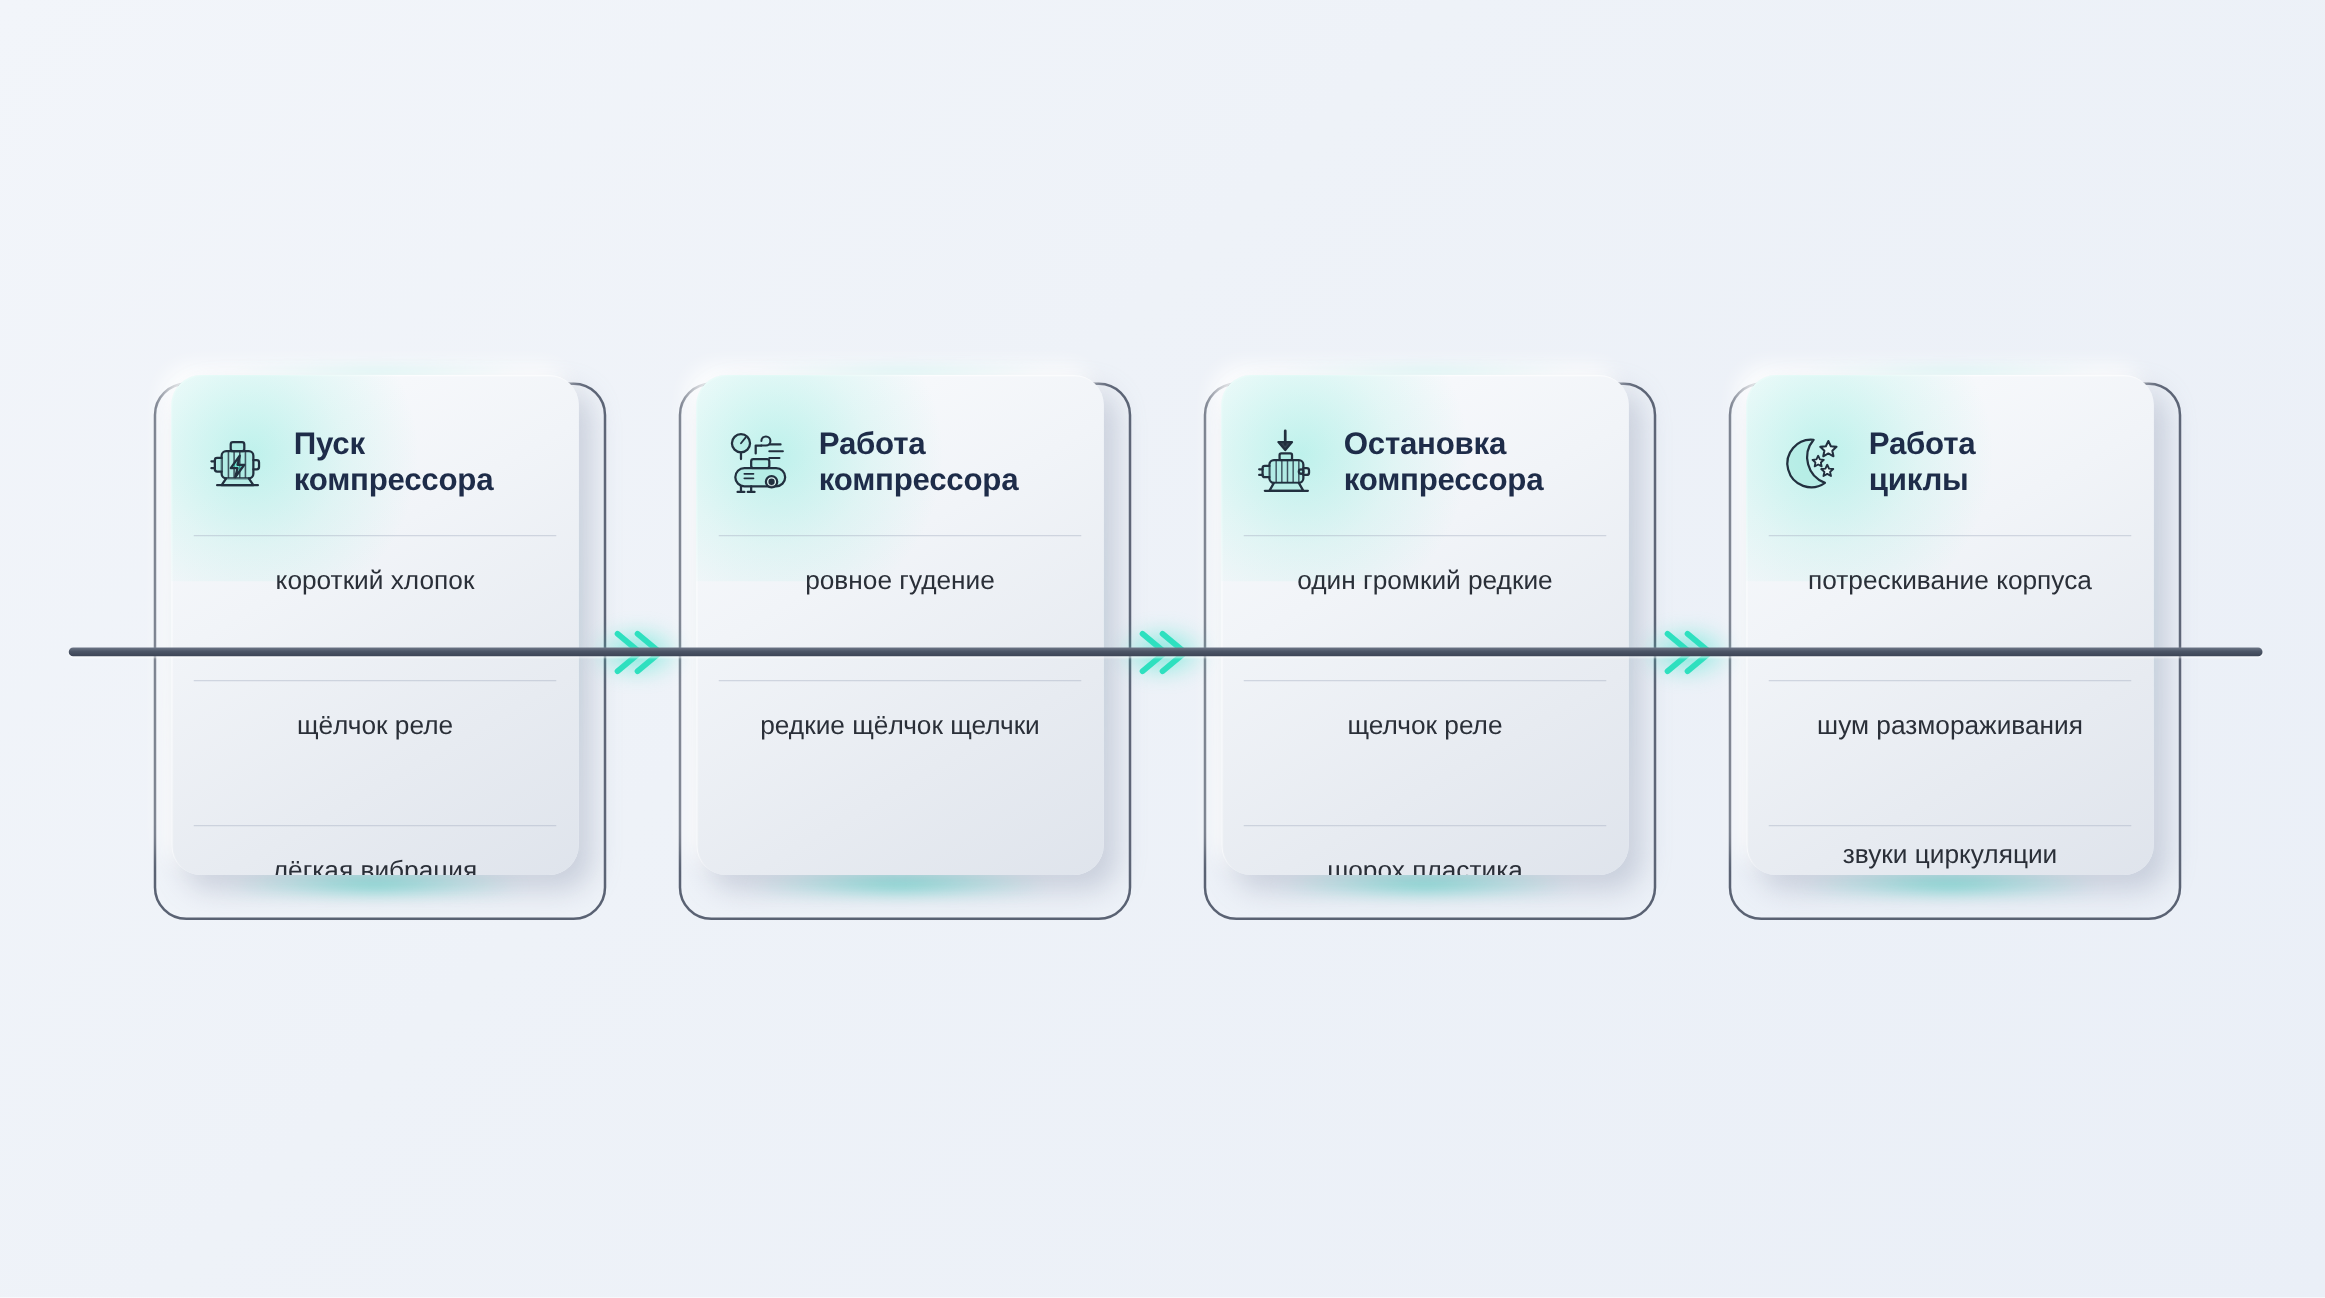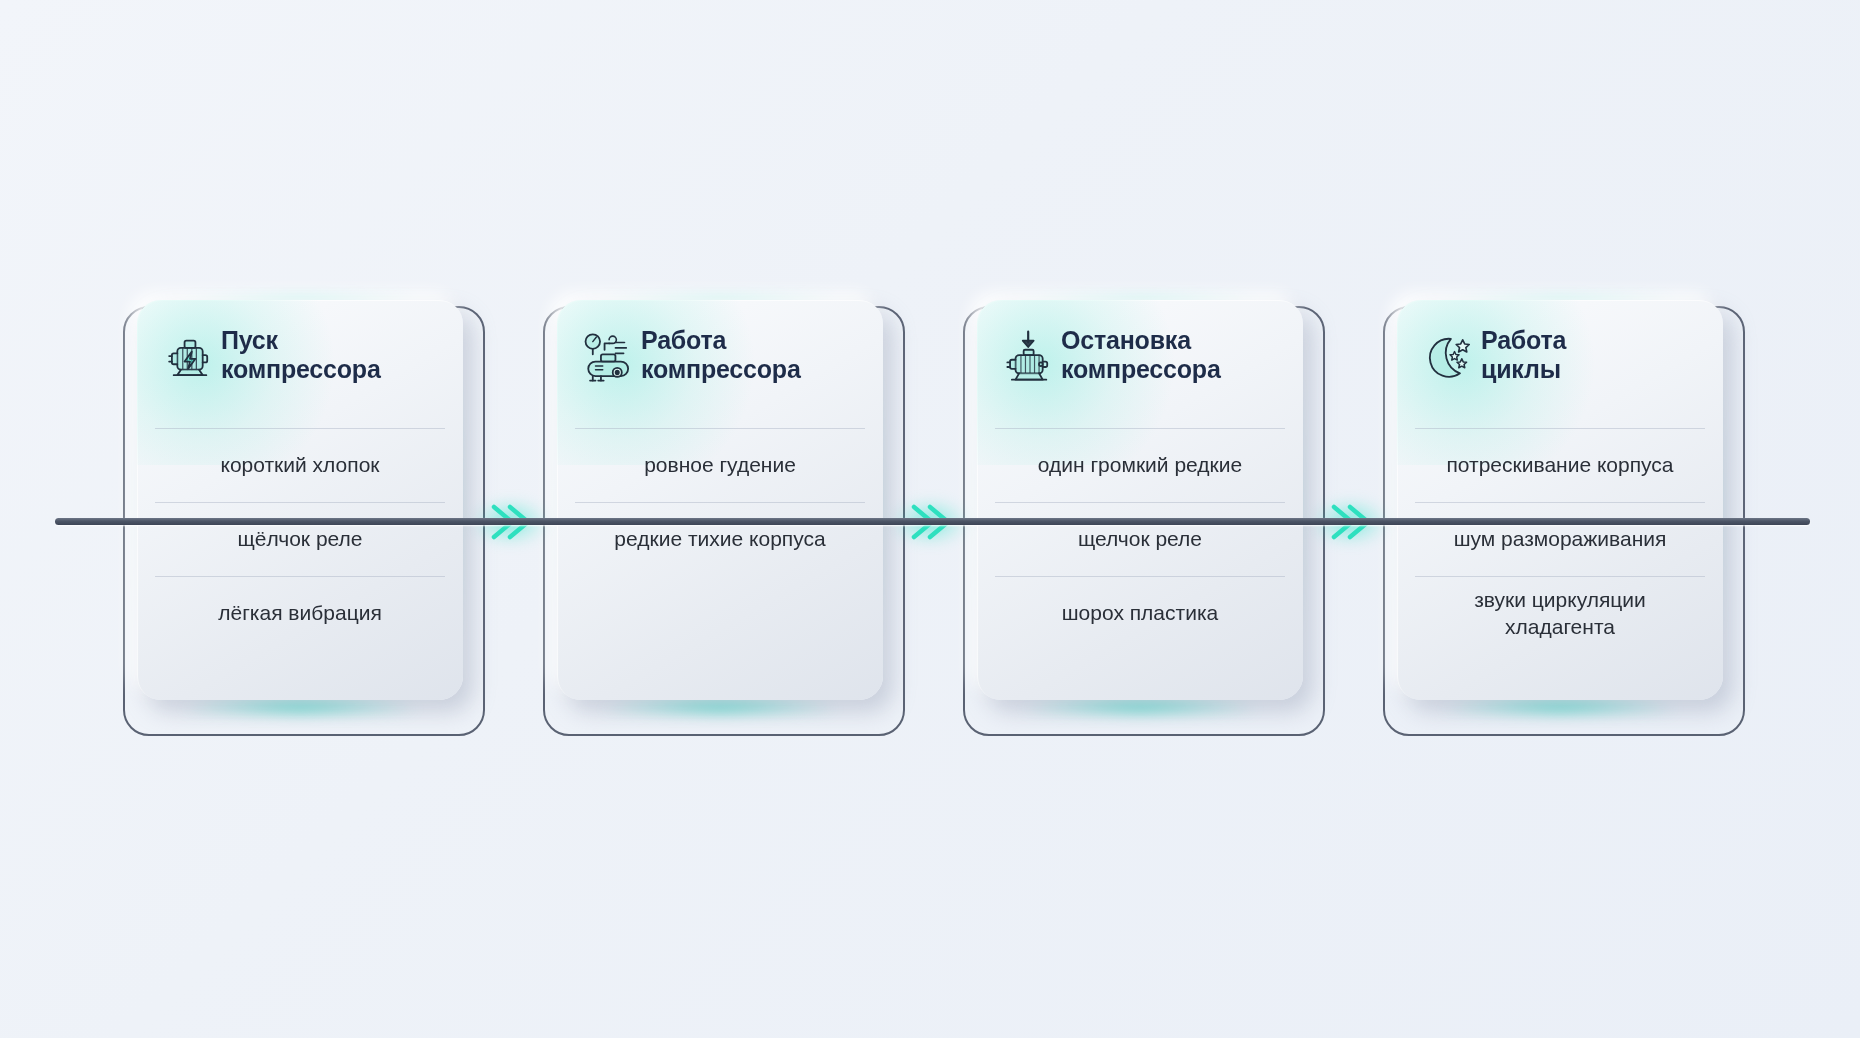--- a/index.html
+++ b/index.html
@@ -122,21 +122,22 @@
     top: -10px;
     width: 230px;
     height: 175px;
     background: radial-gradient(circle at 32% 42%, rgba(60,225,200,0.30) 0%, rgba(90,230,205,0.13) 40%, rgba(255,255,255,0) 72%);
     pointer-events: none;
   }
 
   
   .card-head {
     display: flex;
-    align-items: flex-start;
+    align-items: center;
+    gap: 14px;
     padding: 4px 2px 0 4px;
     position: relative;
     z-index: 2;
     min-height: 92px;
   }
 
   .card-icon {
     flex: 0 0 auto;
     width: 62px;
     height: 62px;
@@ -156,20 +157,21 @@
   }
 
   
   .card-list {
     list-style: none;
     margin-top: 14px;
     position: relative;
     z-index: 2;
     display: flex;
     flex-direction: column;
+    gap: 42px;
   }
 
   .card-list li {
     border-top: 1px solid rgba(168,178,195,0.45);
     min-height: 74px;
     display: flex;
     align-items: center;
     justify-content: center;
     text-align: center;
     padding: 8px 6px;
@@ -274,21 +276,21 @@
               <path d="M10 58h6M19 58h6"></path>
             </svg>
           </span>
           <span class="card-title">
             <span>Работа</span><br>
             <span>компрессора</span>
           </span>
         </div>
         <ul class="card-list">
           <li>ровное гудение</li>
-          <li>редкие тихие корпуса</li>
+          <li>редкие щёлчок щелчки</li>
         </ul>
       </div>
     </div>
 
     <div class="gap">
       <div class="chev">
         <svg viewBox="0 0 60 54" fill="none" stroke="#2ee0bf" stroke-width="4.5" stroke-linecap="round" stroke-linejoin="round">
           <path d="M14 12 L32 27 L14 42"></path>
           <path d="M30 12 L48 27 L30 42"></path>
         </svg>

